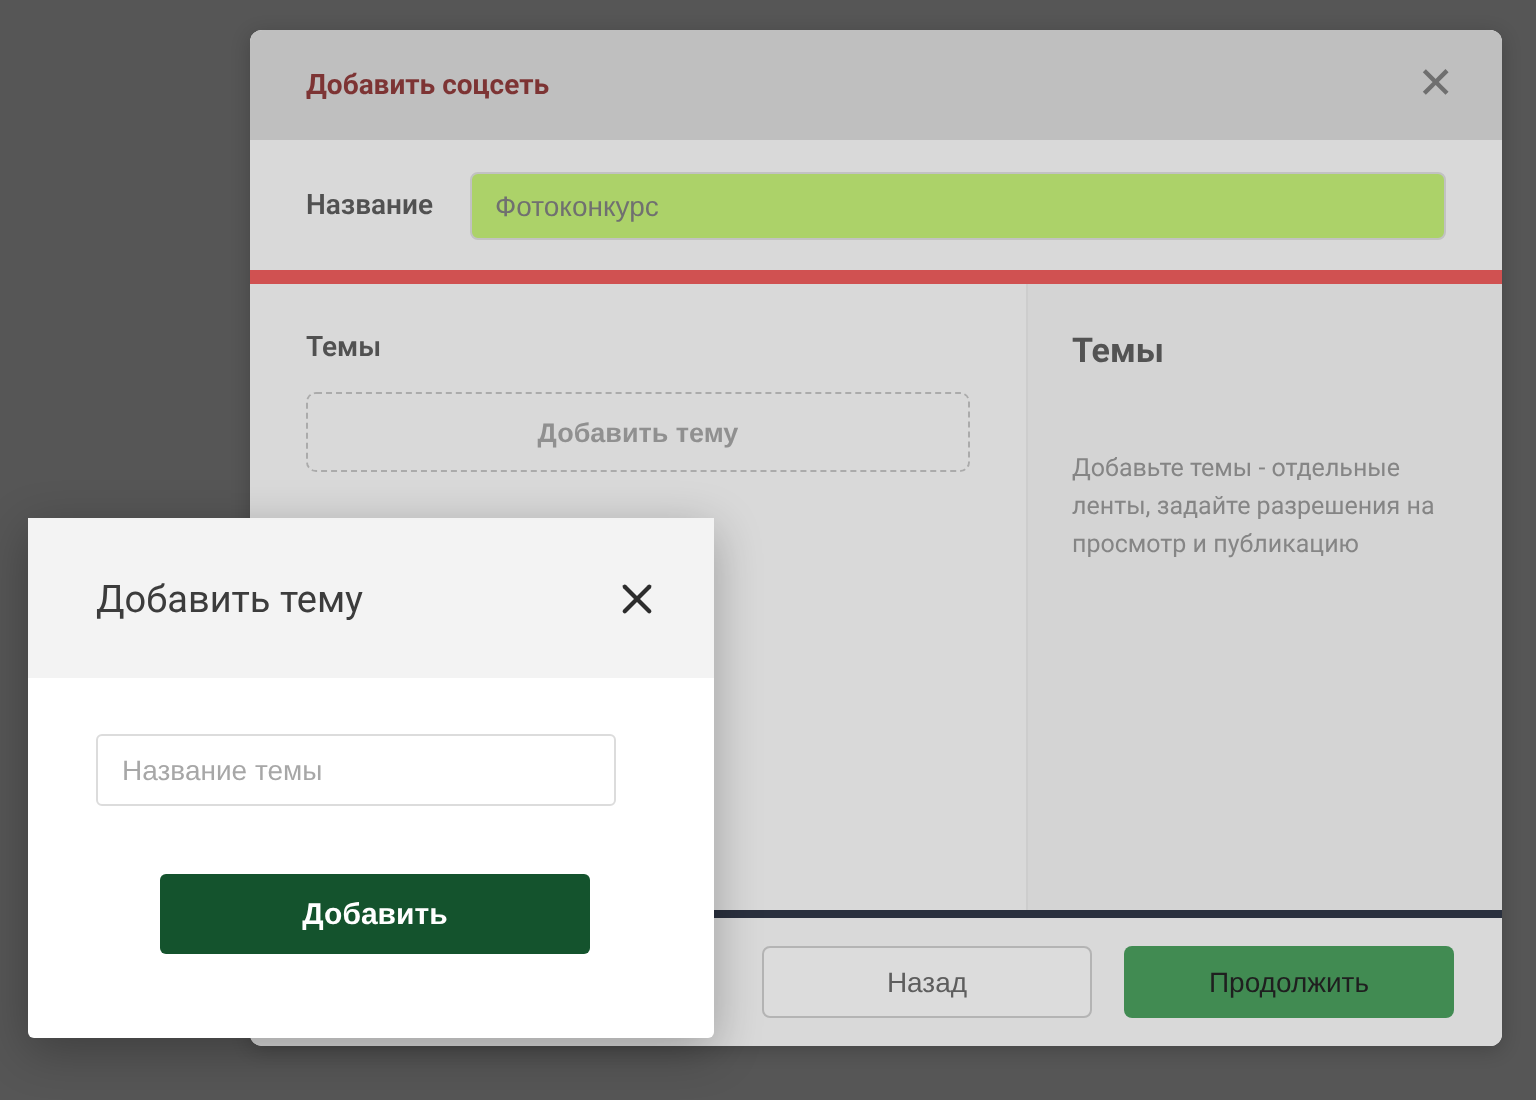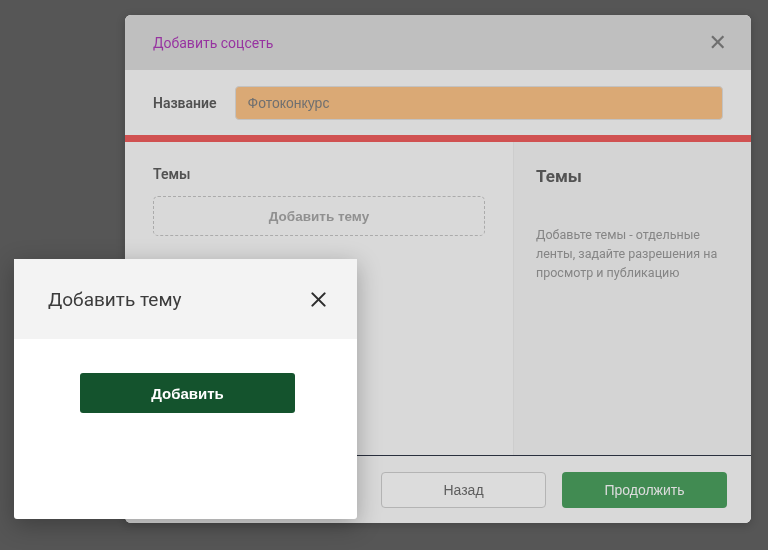--- a/index.html
+++ b/index.html
@@ -18,64 +18,64 @@
     box-shadow: 0 2px 10px rgba(0,0,0,0.2);
     display: flex; flex-direction: column;
     overflow: hidden;
   }
   .mm-header {
     height: 55px;
     background: #d8d8d8;
     display: flex; align-items: center; justify-content: space-between;
     padding: 0 24px 0 28px;
   }
-  .mm-title { font-size: 14px; font-weight: 400; color: #a21caf; text-align: right; }
+  .mm-title { font-size: 14px; font-weight: 700; color: #7f1d1d; text-align: right; }
   .mm-close { font-size: 22px; color: #6c6c6c; cursor: pointer; line-height: 1; }
   .mm-namebar {
     height: 72px;
     border-bottom: 7px solid #ef4444;
     background: #fbfbfb;
     display: flex; align-items: center; gap: 18px;
     padding: 0 28px;
   }
   .mm-name-label { font-size: 14px; font-weight: 600; color: #444; }
   .mm-name-input {
     flex: 1; height: 34px;
     border: 1px solid #dcdcdc; border-radius: 4px;
     padding: 0 12px; font-size: 14px; color: #6e6e6e;
-    background: #fdba74;
+    background: #bef264;
   }
   .mm-body {
     flex: 1; display: flex;
   }
   .mm-left { flex: 1; padding: 24px 28px; border-right: 1px solid #ebebeb; }
   .mm-left-title { font-size: 14px; font-weight: 600; color: #444; margin-bottom: 14px; }
   .mm-add-topic {
     height: 40px; width: 100%;
     border: 1.5px dashed #bdbdbd; border-radius: 5px;
     background: transparent;
     color: #999; font-size: 13.5px; font-weight: 600;
     cursor: pointer;
   }
   .mm-right { width: 237px; padding: 24px 22px; background: #f4f4f4; }
   .mm-right-title { font-size: 17px; font-weight: 700; color: #474747; margin-bottom: 10px; }
   .mm-right-text { font-size: 12.5px; line-height: 1.5; color: #8a8a8a; margin-top: 40px; }
   .mm-footer {
-    height: 68px; border-top: 1px solid #0f172a;
+    height: 68px; border-top: 4px solid #0f172a;
     display: flex; align-items: center; justify-content: flex-end; gap: 16px;
     padding: 0 24px;
     background: #fbfbfb;
   }
   .btn {
     height: 36px; min-width: 165px;
     border-radius: 4px; font-size: 14px; font-weight: 500;
     cursor: pointer; border: none;
   }
   .btn-back { background: #fff; border: 1px solid #c9c9c9; color: #555; }
-  .btn-cont { background: #2e9246; color: #ffffff; }
+  .btn-cont { background: #2e9246; color: #000000; }
   
   .dim {
     position: absolute; left: 125px; top: 15px; width: 626px; height: 508px;
     background: rgba(120,120,120,0.26); border-radius: 6px;
     pointer-events: none;
   }
   
   .popup {
     position: absolute;
     left: 14px; top: 259px;
@@ -140,16 +140,19 @@
 <div class="popup">
   <div class="pp-header">
     <div class="pp-title">Добавить тему</div>
     <span class="pp-close">
       <svg viewBox="0 0 24 24" fill="none" stroke="currentColor" stroke-width="2.4" stroke-linecap="round">
         <line x1="5" y1="5" x2="19" y2="19"></line>
         <line x1="19" y1="5" x2="5" y2="19"></line>
       </svg>
     </span>
   </div>
+  <div class="pp-body">
+    <input class="pp-input" placeholder="Название темы" style="">
+  </div>
   <div class="pp-footer">
     <button class="pp-add">Добавить</button>
   </div>
 </div>
 
 </body></html>

